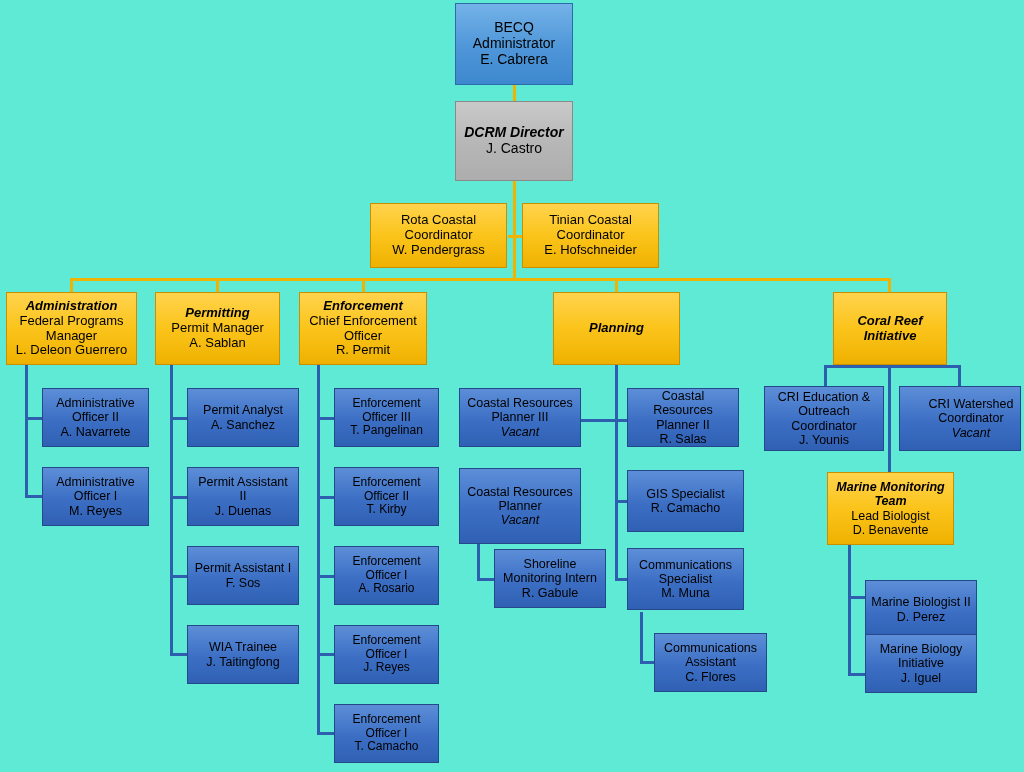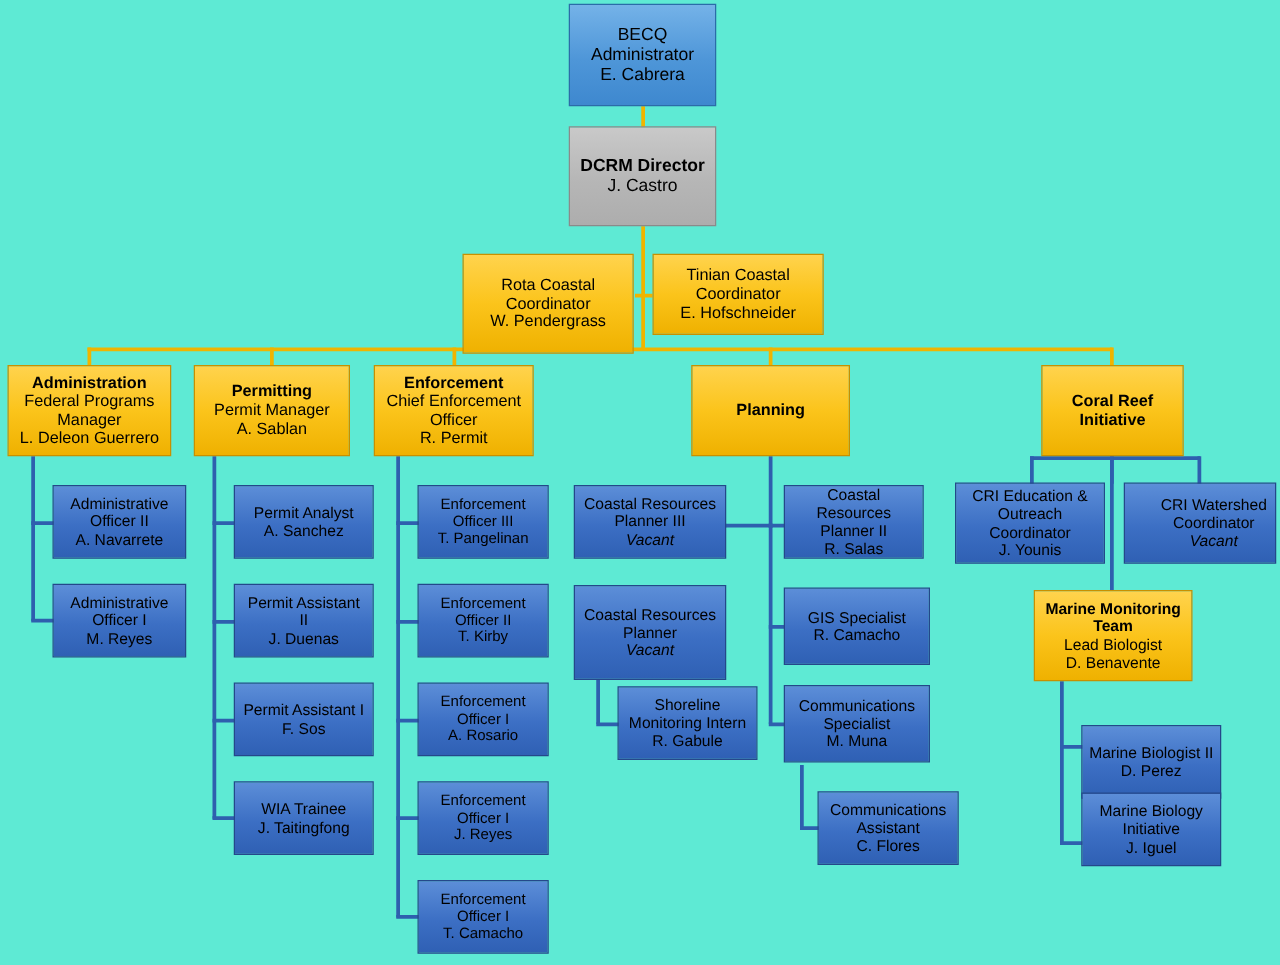--- a/index.html
+++ b/index.html
@@ -38,21 +38,21 @@
     flex-direction: column;
     align-items: center;
     justify-content: center;
     text-align: center;
     color: #000000;
     line-height: 1.14;
     padding: 2px 3px;
     overflow: hidden;
   }
   .node .ln { display: block; width: 100%; }
-  .node .ttl { font-weight: bold; }
+  .node .ttl { font-weight: bold; font-style: italic; }
   .node .vac { font-style: italic; }
 
   
   .node.blue-light {
     background: linear-gradient(to bottom, #74B2E8 0%, #4E96D8 55%, #3E88CF 100%);
     border: 1px solid #2B6CA8;
   }
   .node.grey {
     background: linear-gradient(to bottom, #C9C9C9 0%, #B6B6B6 55%, #ADADAD 100%);
     border: 1px solid #8A8A8A;
@@ -133,21 +133,21 @@
     <span class="ln">BECQ</span>
     <span class="ln">Administrator</span>
     <span class="ln">E. Cabrera</span>
   </div>
 
   <div class="node grey" style="left:455px; top:101px; width:118px; height:80px; font-size:14px;">
     <span class="ln ttl">DCRM Director</span>
     <span class="ln">J. Castro</span>
   </div>
 
-  <div class="node gold" style="left:370px; top:203px; width:137px; height:80px; font-size:13px;align-items:flex-end;">
+  <div class="node gold" style="left:370px; top:203px; width:137px; height:65px; font-size:13px;align-items:flex-end;">
     <span class="ln">Rota Coastal</span>
     <span class="ln">Coordinator</span>
     <span class="ln">W. Pendergrass</span>
   </div>
 
   <div class="node gold" style="left:522px; top:203px; width:137px; height:65px; font-size:13px;">
     <span class="ln">Tinian Coastal</span>
     <span class="ln">Coordinator</span>
     <span class="ln">E. Hofschneider</span>
   </div>

